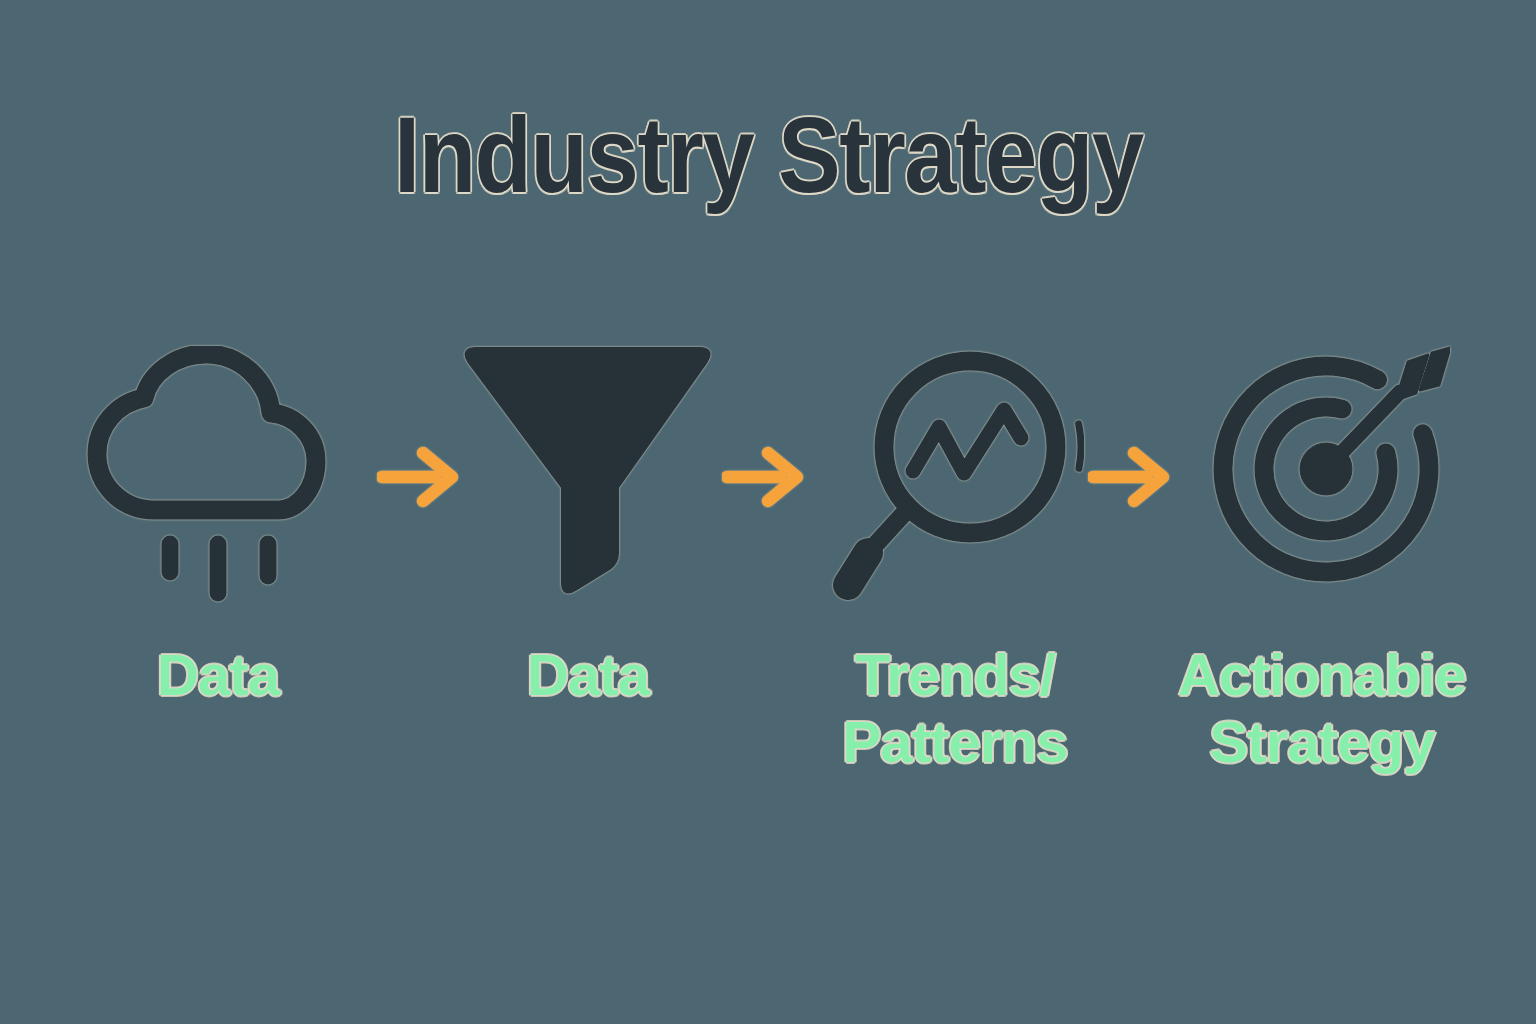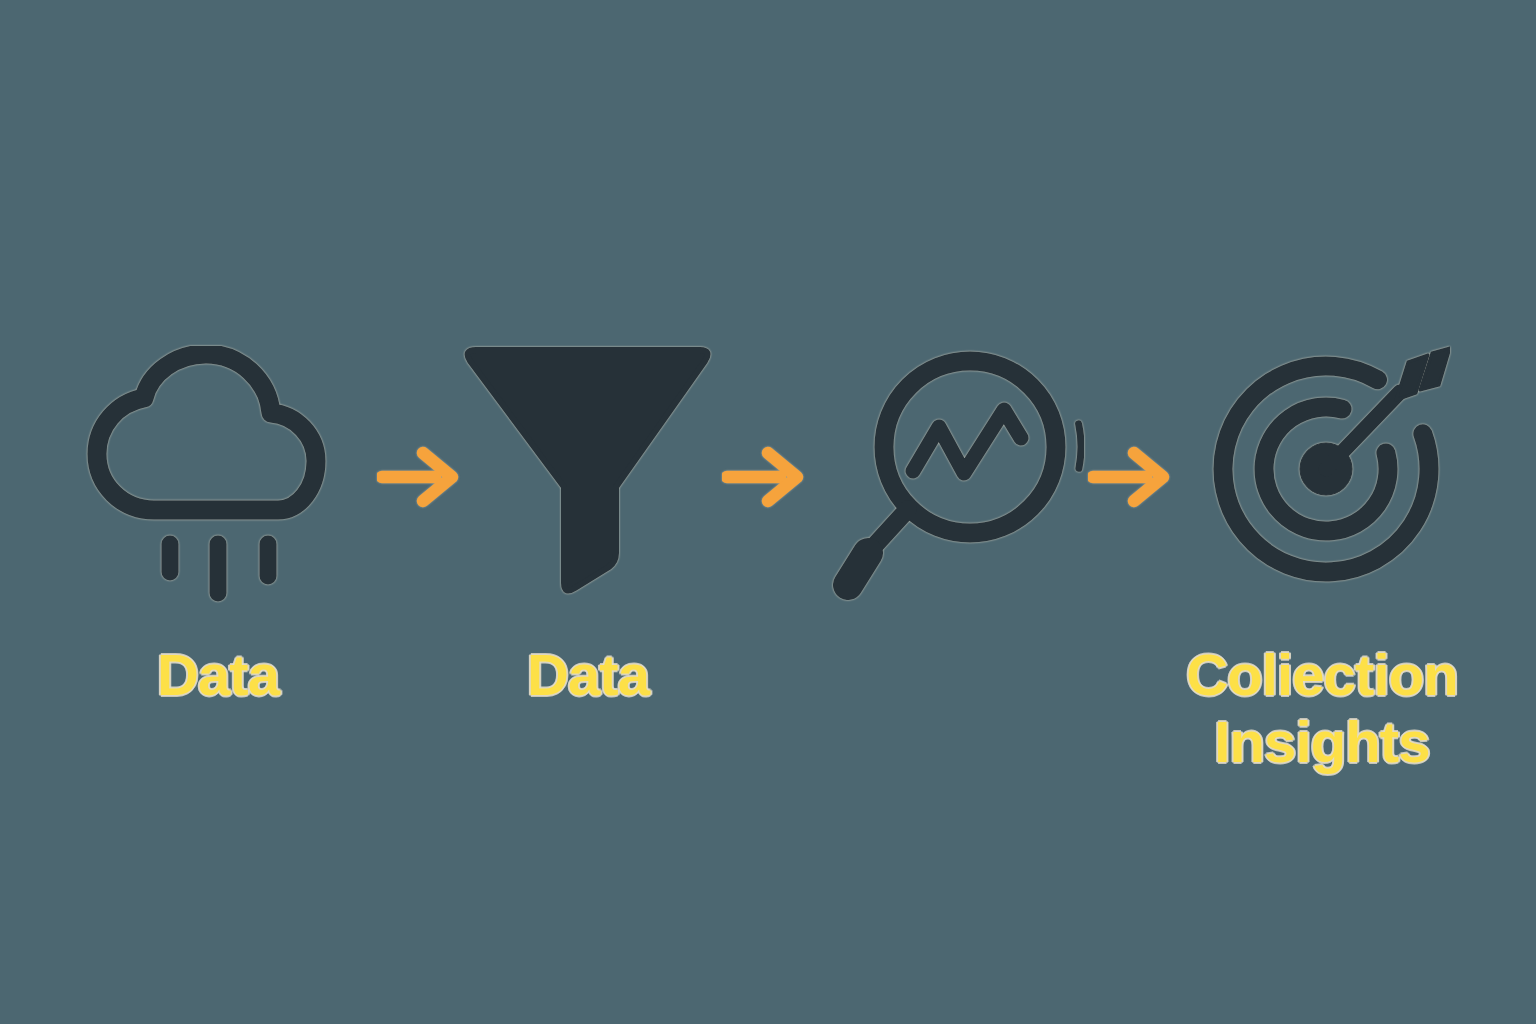--- a/index.html
+++ b/index.html
@@ -24,34 +24,37 @@
       1.5px -1.5px 0 rgba(227,220,201,.6), -1.5px -1.5px 0 rgba(227,220,201,.6);
   }
   .icon{position:absolute;filter:drop-shadow(0 0 1.2px rgba(227,220,201,.9));}
   .ink-stroke{stroke:#263138;fill:none;stroke-linecap:round;stroke-linejoin:round;}
   .ink-fill{fill:#263138;stroke:#263138;stroke-linejoin:round;}
   .arrow{position:absolute;top:445px;filter:drop-shadow(0 0 1px rgba(227,220,201,.5));}
   .arrow path{stroke:#F6A33C;fill:none;stroke-width:12.5;stroke-linecap:round;stroke-linejoin:round;}
   .step-label{
     position:absolute;top:641px;width:360px;text-align:center;
     font-size:58px;font-weight:bold;line-height:67px;letter-spacing:-0.015em;
-    color:#fde047;
+    color:#86efac;
     text-shadow:
       2px 0 0 rgba(227,220,201,.8), -2px 0 0 rgba(227,220,201,.8),
       0 2px 0 rgba(227,220,201,.8), 0 -2px 0 rgba(227,220,201,.8),
       1.4px 1.4px 0 rgba(227,220,201,.55), -1.4px 1.4px 0 rgba(227,220,201,.55),
       1.4px -1.4px 0 rgba(227,220,201,.55), -1.4px -1.4px 0 rgba(227,220,201,.55);
   }
   .step-label span{display:block;}
 </style>
 </head>
 <body>
 
 <div class="canvas">
 
+  <div class="title-wrap">
+    <span class="title-text">Industry Strategy</span>
+  </div>
 
   <svg class="icon" style="left:84px;top:346px" width="262" height="256" viewBox="0 0 262 256">
     <path class="ink-stroke" stroke-width="19" d="M 194,164 L 70,164 C 38,164 13,139 13,108 C 13,80 33,57 60,52 C 66,27 92,8 122,8 C 156,8 184,34 187,67 C 212,69 232,90 232,115 C 232,142 215,164 194,164 Z"></path>
     <path class="ink-stroke" stroke-width="17" d="M 86,198 L 86,226"></path>
     <path class="ink-stroke" stroke-width="17" d="M 134,198 L 134,247"></path>
     <path class="ink-stroke" stroke-width="17" d="M 184,198 L 184,230"></path>
   </svg>
 
   <svg class="arrow" style="left:377px" width="84" height="64" viewBox="0 0 84 64">
     <path d="M 5,32 L 58,32"></path>
@@ -90,19 +93,23 @@
   </svg>
 
   <div class="step-label" style="left:38px">
     <span>Data</span>
   </div>
 
   <div class="step-label" style="left:408px">
     <span>Data</span>
   </div>
 
+  <div class="step-label" style="left:775px">
+    <span>Trends/</span>
+    <span>Patterns</span>
+  </div>
 
   <div class="step-label" style="left:1142px">
-    <span>Coliection</span>
-    <span>Insights</span>
+    <span>Actionabie</span>
+    <span>Strategy</span>
   </div>
 
 </div>
 
 </body></html>

